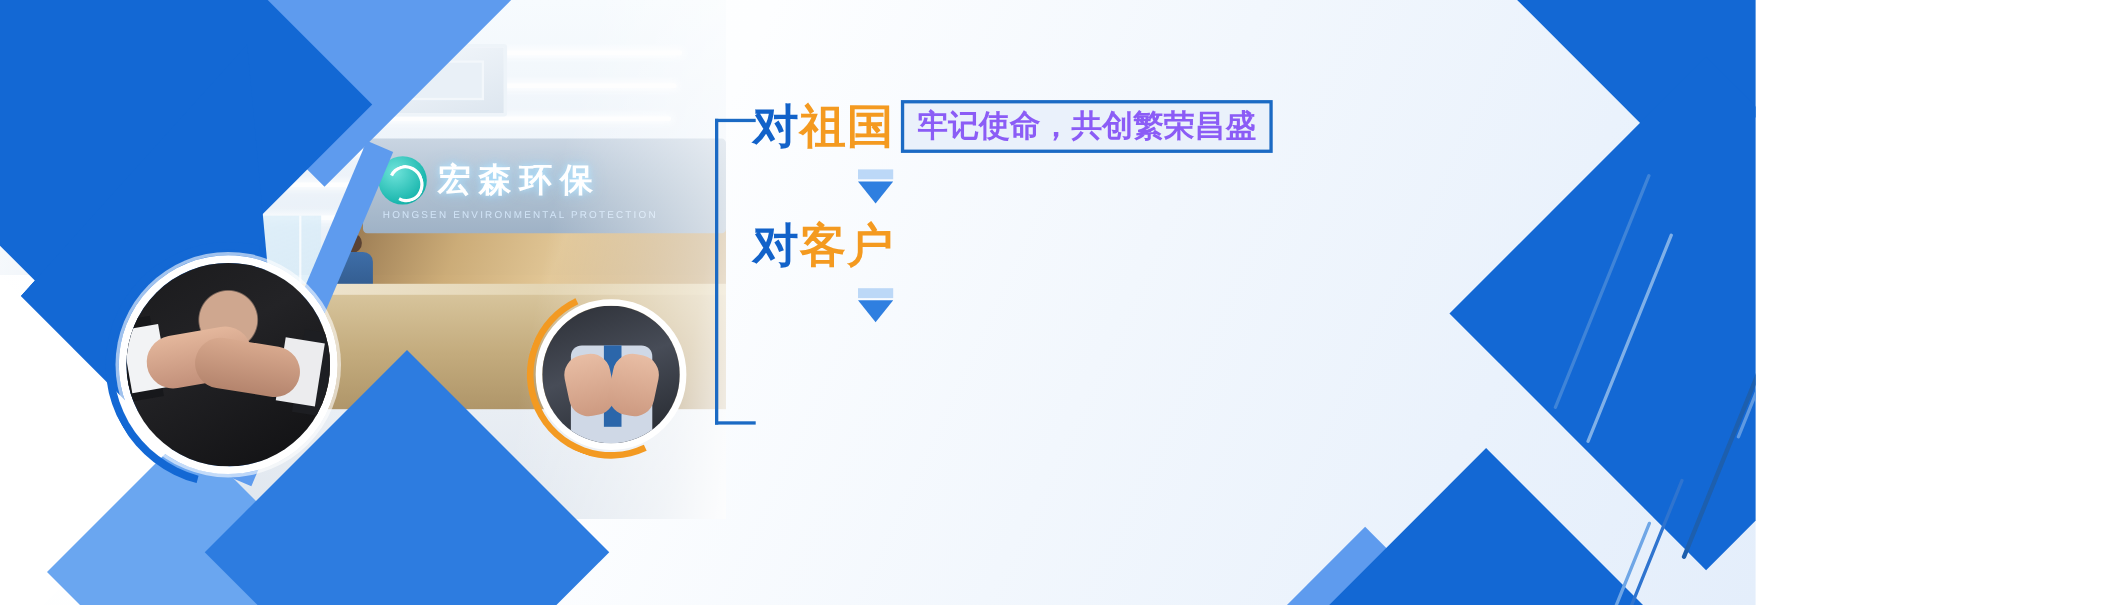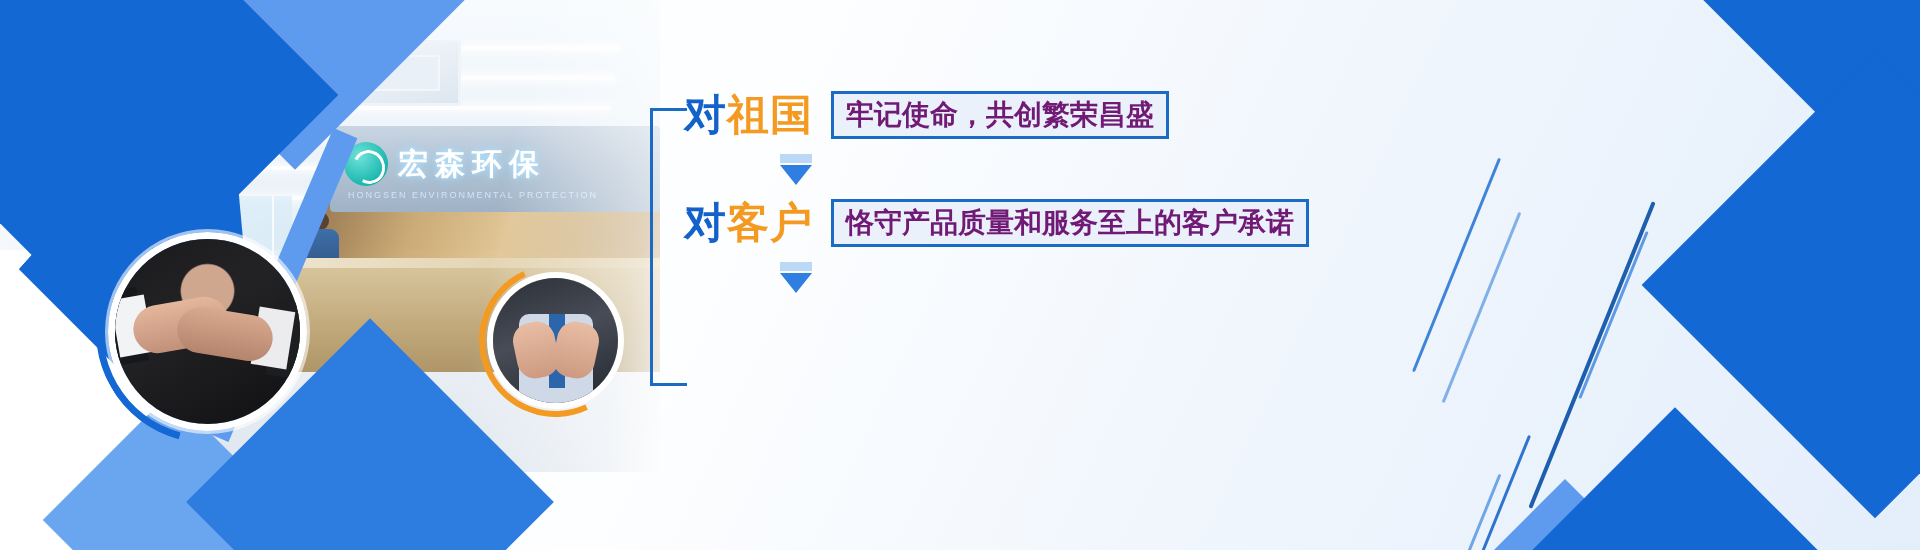--- a/index.html
+++ b/index.html
@@ -2,21 +2,21 @@
 <html><head>
 <meta charset="utf-8">
 <style>
   html,body{margin:0;padding:0;}
   body{
     width:1920px;height:550px;overflow:hidden;
     font-family:"Liberation Sans","DejaVu Sans",sans-serif;
     background:#ffffff;
   }
   #banner{
-    position:relative;width:1920px;height:550px;overflow:hidden;
+    position:relative;width:1596px;height:550px;overflow:hidden;
     background:linear-gradient(115deg,#ffffff 0%,#fdfeff 38%,#f2f7fd 62%,#eaf2fc 82%,#e4eefb 100%);
   }
 
   
   .photo-wrap{
     position:absolute;left:0;top:0;width:660px;height:472px;overflow:hidden;
   }
   
   .photo{
     position:absolute;left:0;top:0;width:660px;height:472px;
@@ -147,25 +147,25 @@
   .bracket{
     position:absolute;left:0;top:22px;width:34px;height:272px;
     border-left:3px solid #1b6ac4;border-top:3px solid #1b6ac4;border-bottom:3px solid #1b6ac4;
   }
   .rows{position:absolute;left:34px;top:0;width:666px;}
   .row{display:flex;align-items:center;height:58px;}
   .row-head{font-size:42px;font-weight:700;letter-spacing:1px;white-space:nowrap;line-height:1;}
   .c-blue{color:#1262c9;}
   .c-orange{color:#f49a20;}
   .quote{
-    position:relative;margin-left:18px;
+    position:relative;margin-left:6px;
     border:3px solid #1b6ac4;
     background:#eaf1fb;
     padding:5px 12px 6px 12px;
-    font-size:28px;font-weight:700;color:#701a75;white-space:nowrap;line-height:1.12;
+    font-size:28px;font-weight:700;color:#8b5cf6;white-space:nowrap;line-height:1.12;
   }
   .arrow-cell{height:50px;display:flex;align-items:center;padding-left:96px;}
   .arrow{width:0;height:0;border-left:16px solid transparent;border-right:16px solid transparent;
     border-top:20px solid #2f7fe0;}
   .arrow-top{width:32px;height:9px;background:#bcd8f7;margin-bottom:2px;}
   .arrow-box{display:flex;flex-direction:column;align-items:center;}
 </style>
 </head>
 <body>
 
@@ -271,21 +271,20 @@
         <div class="arrow-box">
           <div class="arrow-top"></div>
           <div class="arrow"></div>
         </div>
       </div>
 
       <div class="row">
         <span class="row-head">
           <span class="c-blue">对</span><span class="c-orange">客户</span>
         </span>
-        <span class="quote">恪守产品质量和服务至上的客户承诺</span>
       </div>
 
       <div class="arrow-cell">
         <div class="arrow-box">
           <div class="arrow-top"></div>
           <div class="arrow"></div>
         </div>
       </div>
 
 

